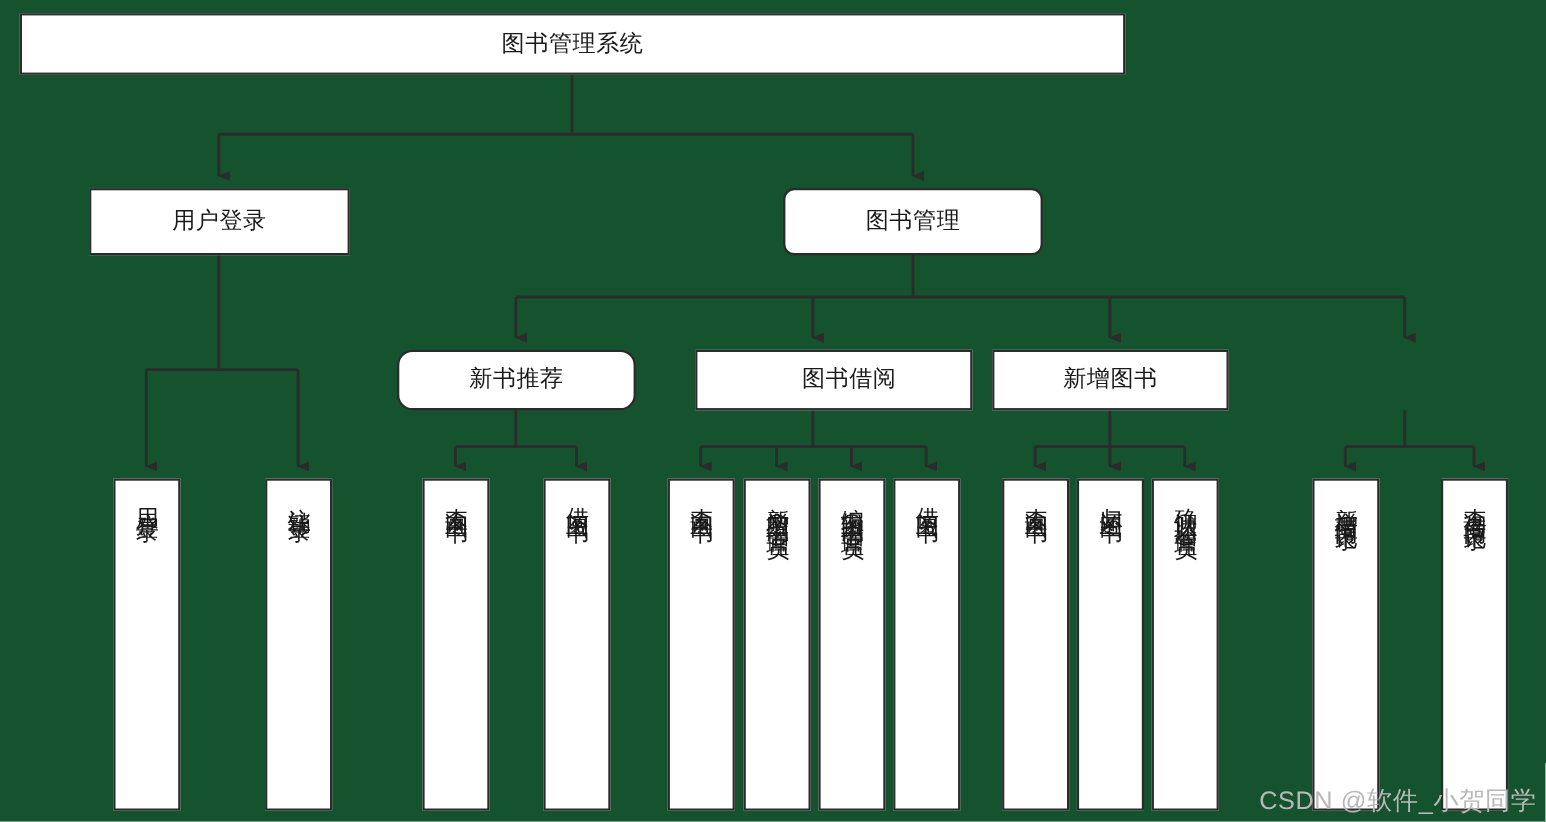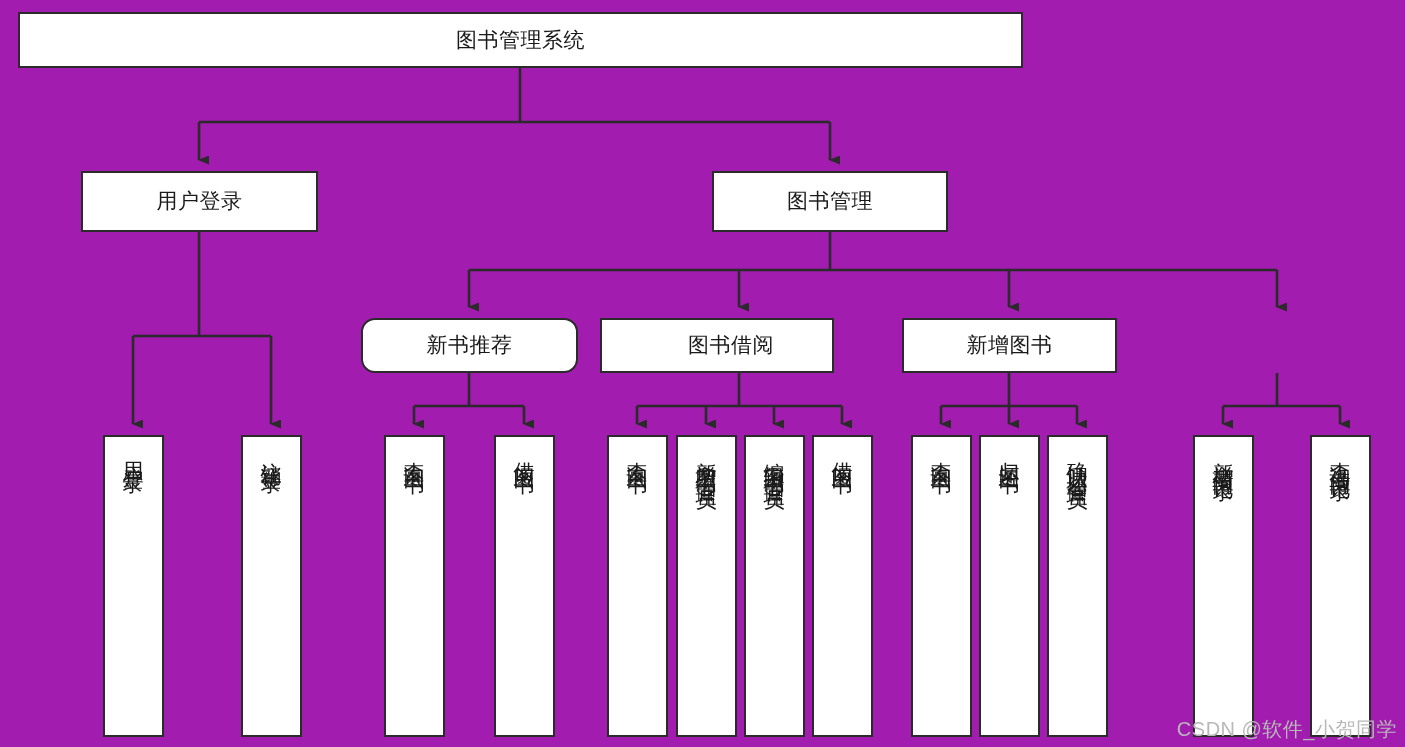--- a/index.html
+++ b/index.html
@@ -7,21 +7,21 @@
     padding: 0;
     background: #ffffff;
   }
   body {
     font-family: "Liberation Sans", "DejaVu Sans", sans-serif;
   }
   #canvas {
     position: relative;
     width: 1405px;
     height: 747px;
-    background: #a21caf;
+    background: #14532d;
     overflow: hidden;
   }
   svg#edges {
     position: absolute;
     left: 0;
     top: 0;
     width: 1405px;
     height: 747px;
   }
   .node {
@@ -58,21 +58,21 @@
     writing-mode: vertical-rl;
     text-orientation: upright;
     font-size: 21px;
     letter-spacing: 4px;
     line-height: 1;
   }
   #watermark {
     position: absolute;
     right: 8px;
     bottom: 4px;
-    font-size: 20px;
+    font-size: 23px;
     color: #b8b8b8;
     letter-spacing: 0.5px;
     white-space: nowrap;
     pointer-events: none;
   }
 </style>
 </head>
 <body>
 
 <div id="canvas">
@@ -127,28 +127,28 @@
     </g>
   </svg>
 
   <div class="node horiz root" style="left:18px; top:12px; width:1005px; height:56px;">
     <span class="label">图书管理系统</span>
   </div>
 
   <div class="node horiz" style="left:81px; top:171px; width:237px; height:61px;">
     <span class="label">用户登录</span>
   </div>
-  <div class="node horiz" style="left:712px; top:171px; width:236px; height:61px;">
+  <div class="node horiz" style="left:712px; top:171px; width:236px; height:61px;border-radius:10px;">
     <span class="label">图书管理</span>
   </div>
 
   <div class="node horiz" style="left:361px; top:318px; width:217px; height:55px;border-radius:14px;">
     <span class="label">新书推荐</span>
   </div>
-  <div class="node horiz" style="left:600px; top:318px; width:234px; height:55px;padding-left:28px;">
+  <div class="node horiz" style="left:632px; top:318px; width:252px; height:55px;padding-left:28px;">
     <span class="label">图书借阅</span>
   </div>
   <div class="node horiz" style="left:902px; top:318px; width:215px; height:55px;">
     <span class="label">新增图书</span>
   </div>
 
   <div class="node vert" style="left:103px; top:435px; width:61px; height:302px;">
     <span class="label">用户登录</span>
   </div>
   <div class="node vert" style="left:241px; top:435px; width:61px; height:302px;">

